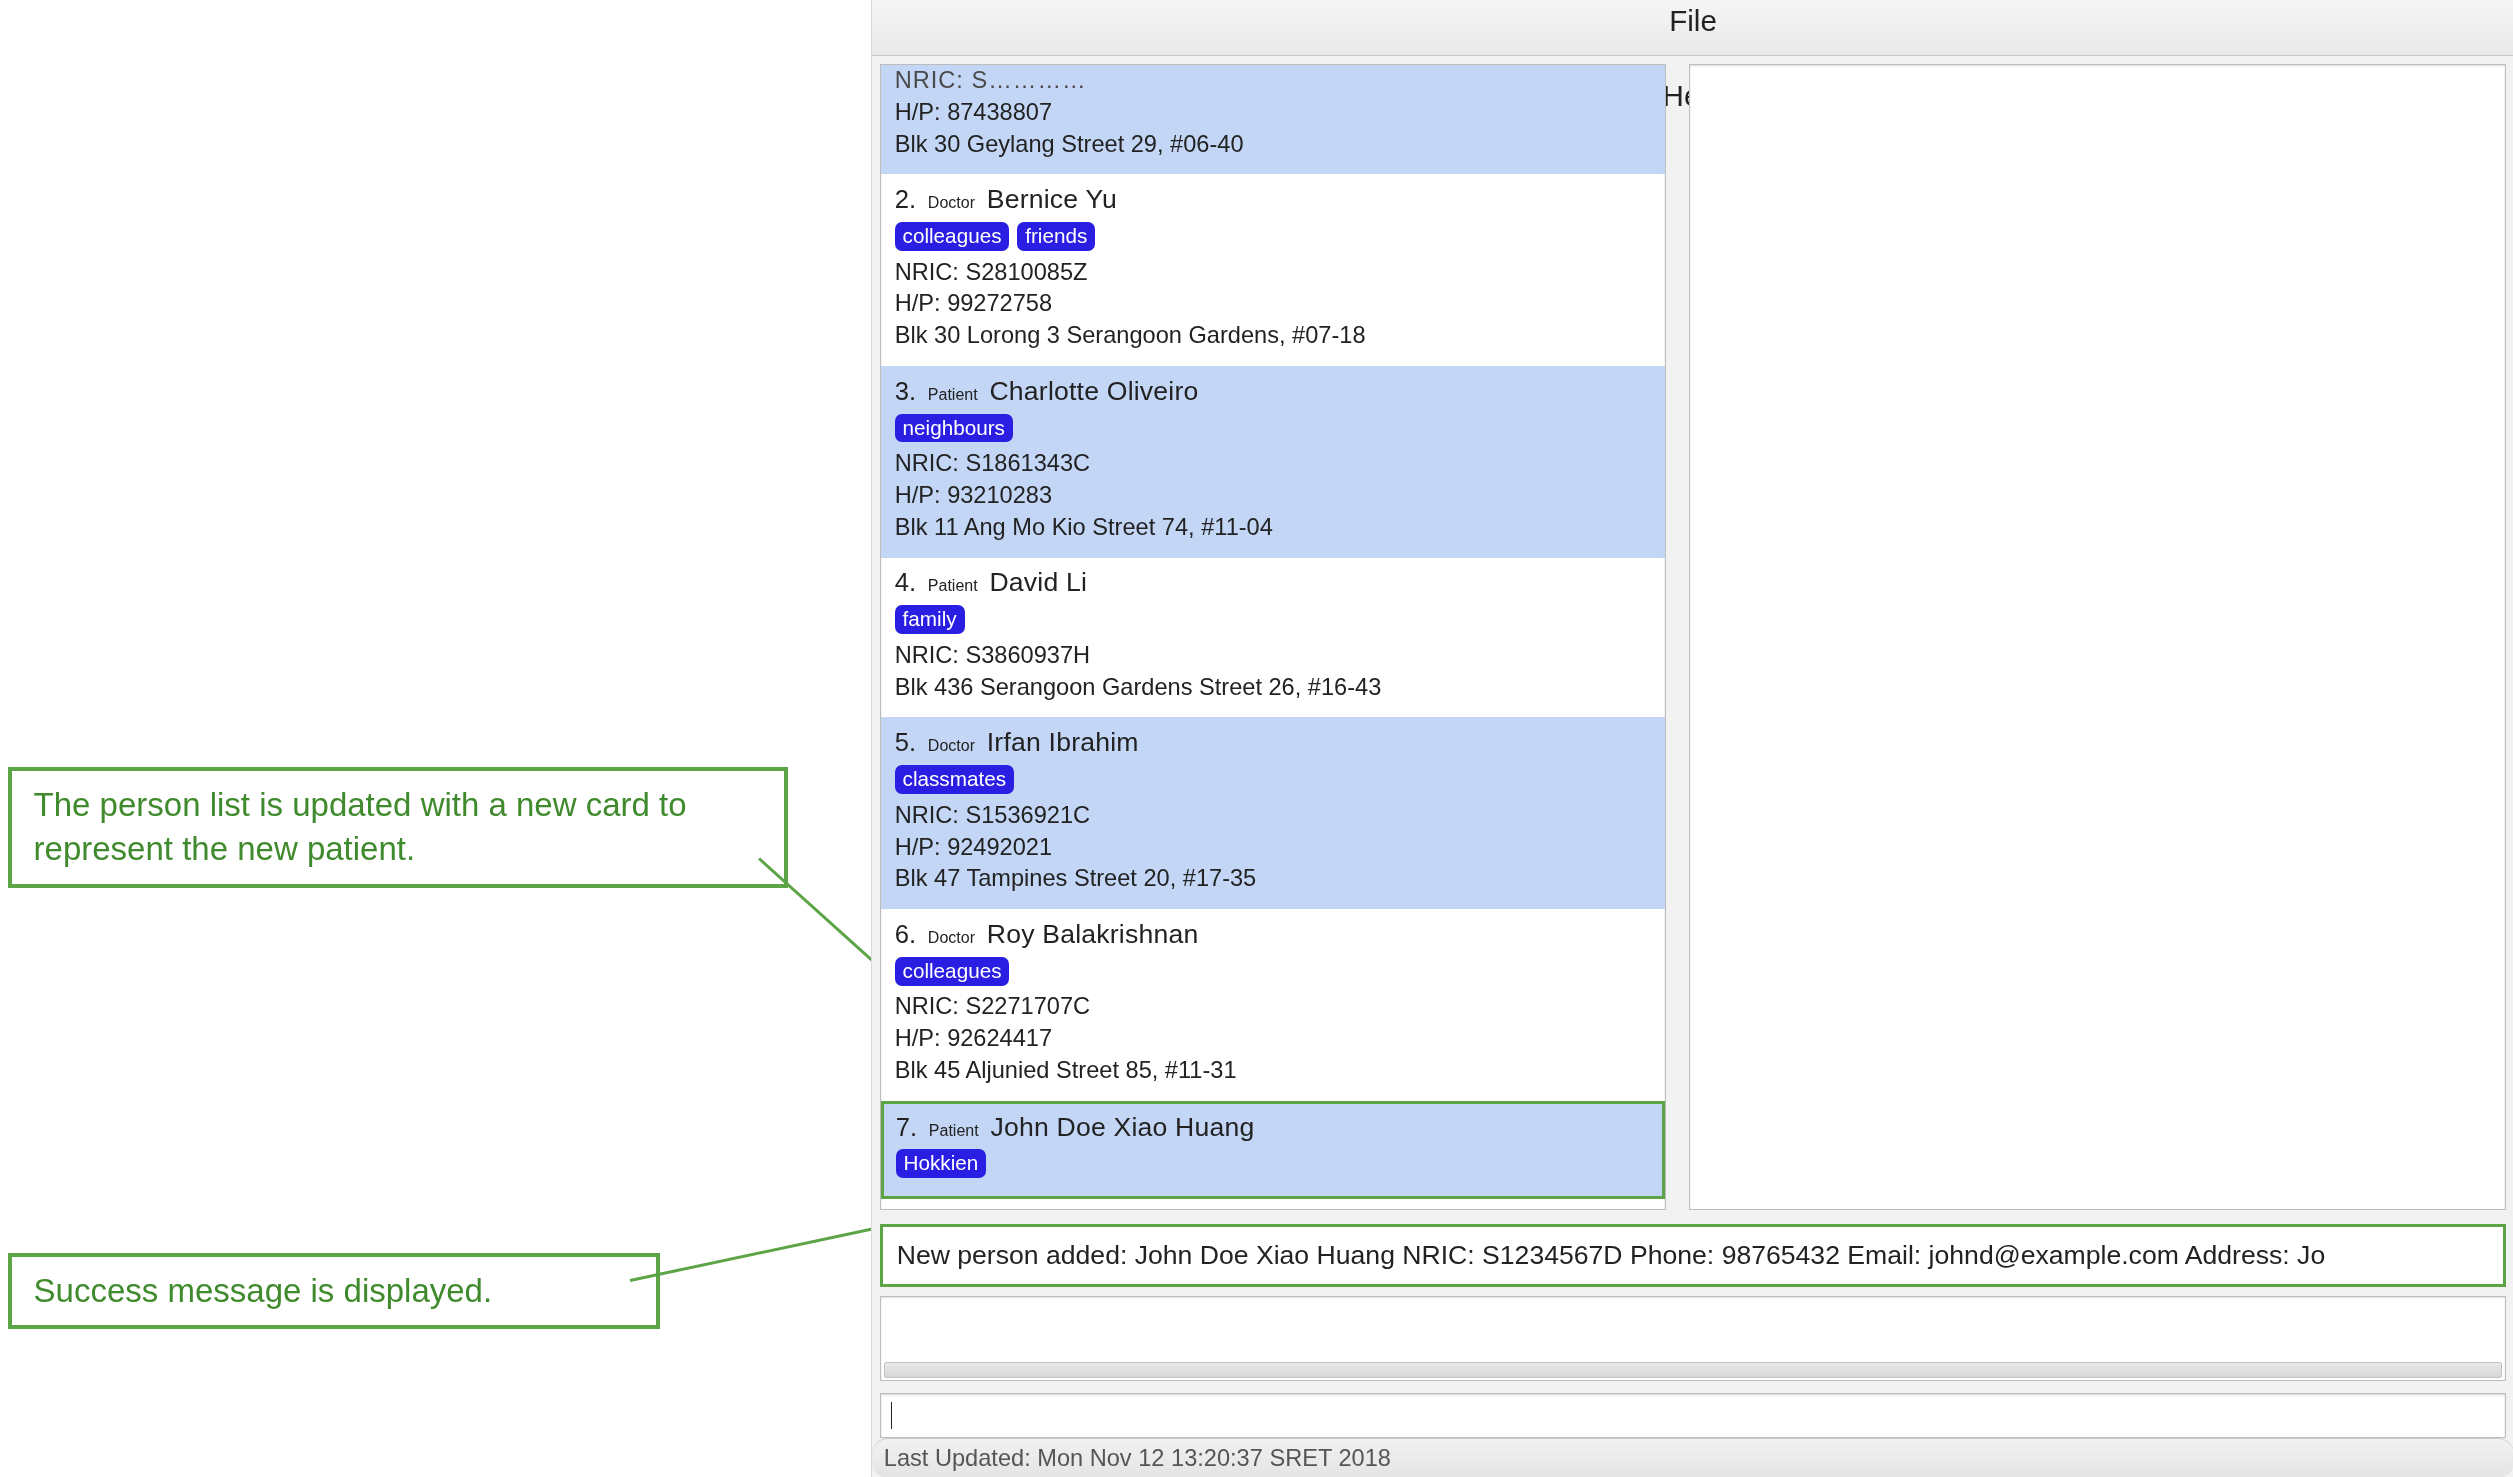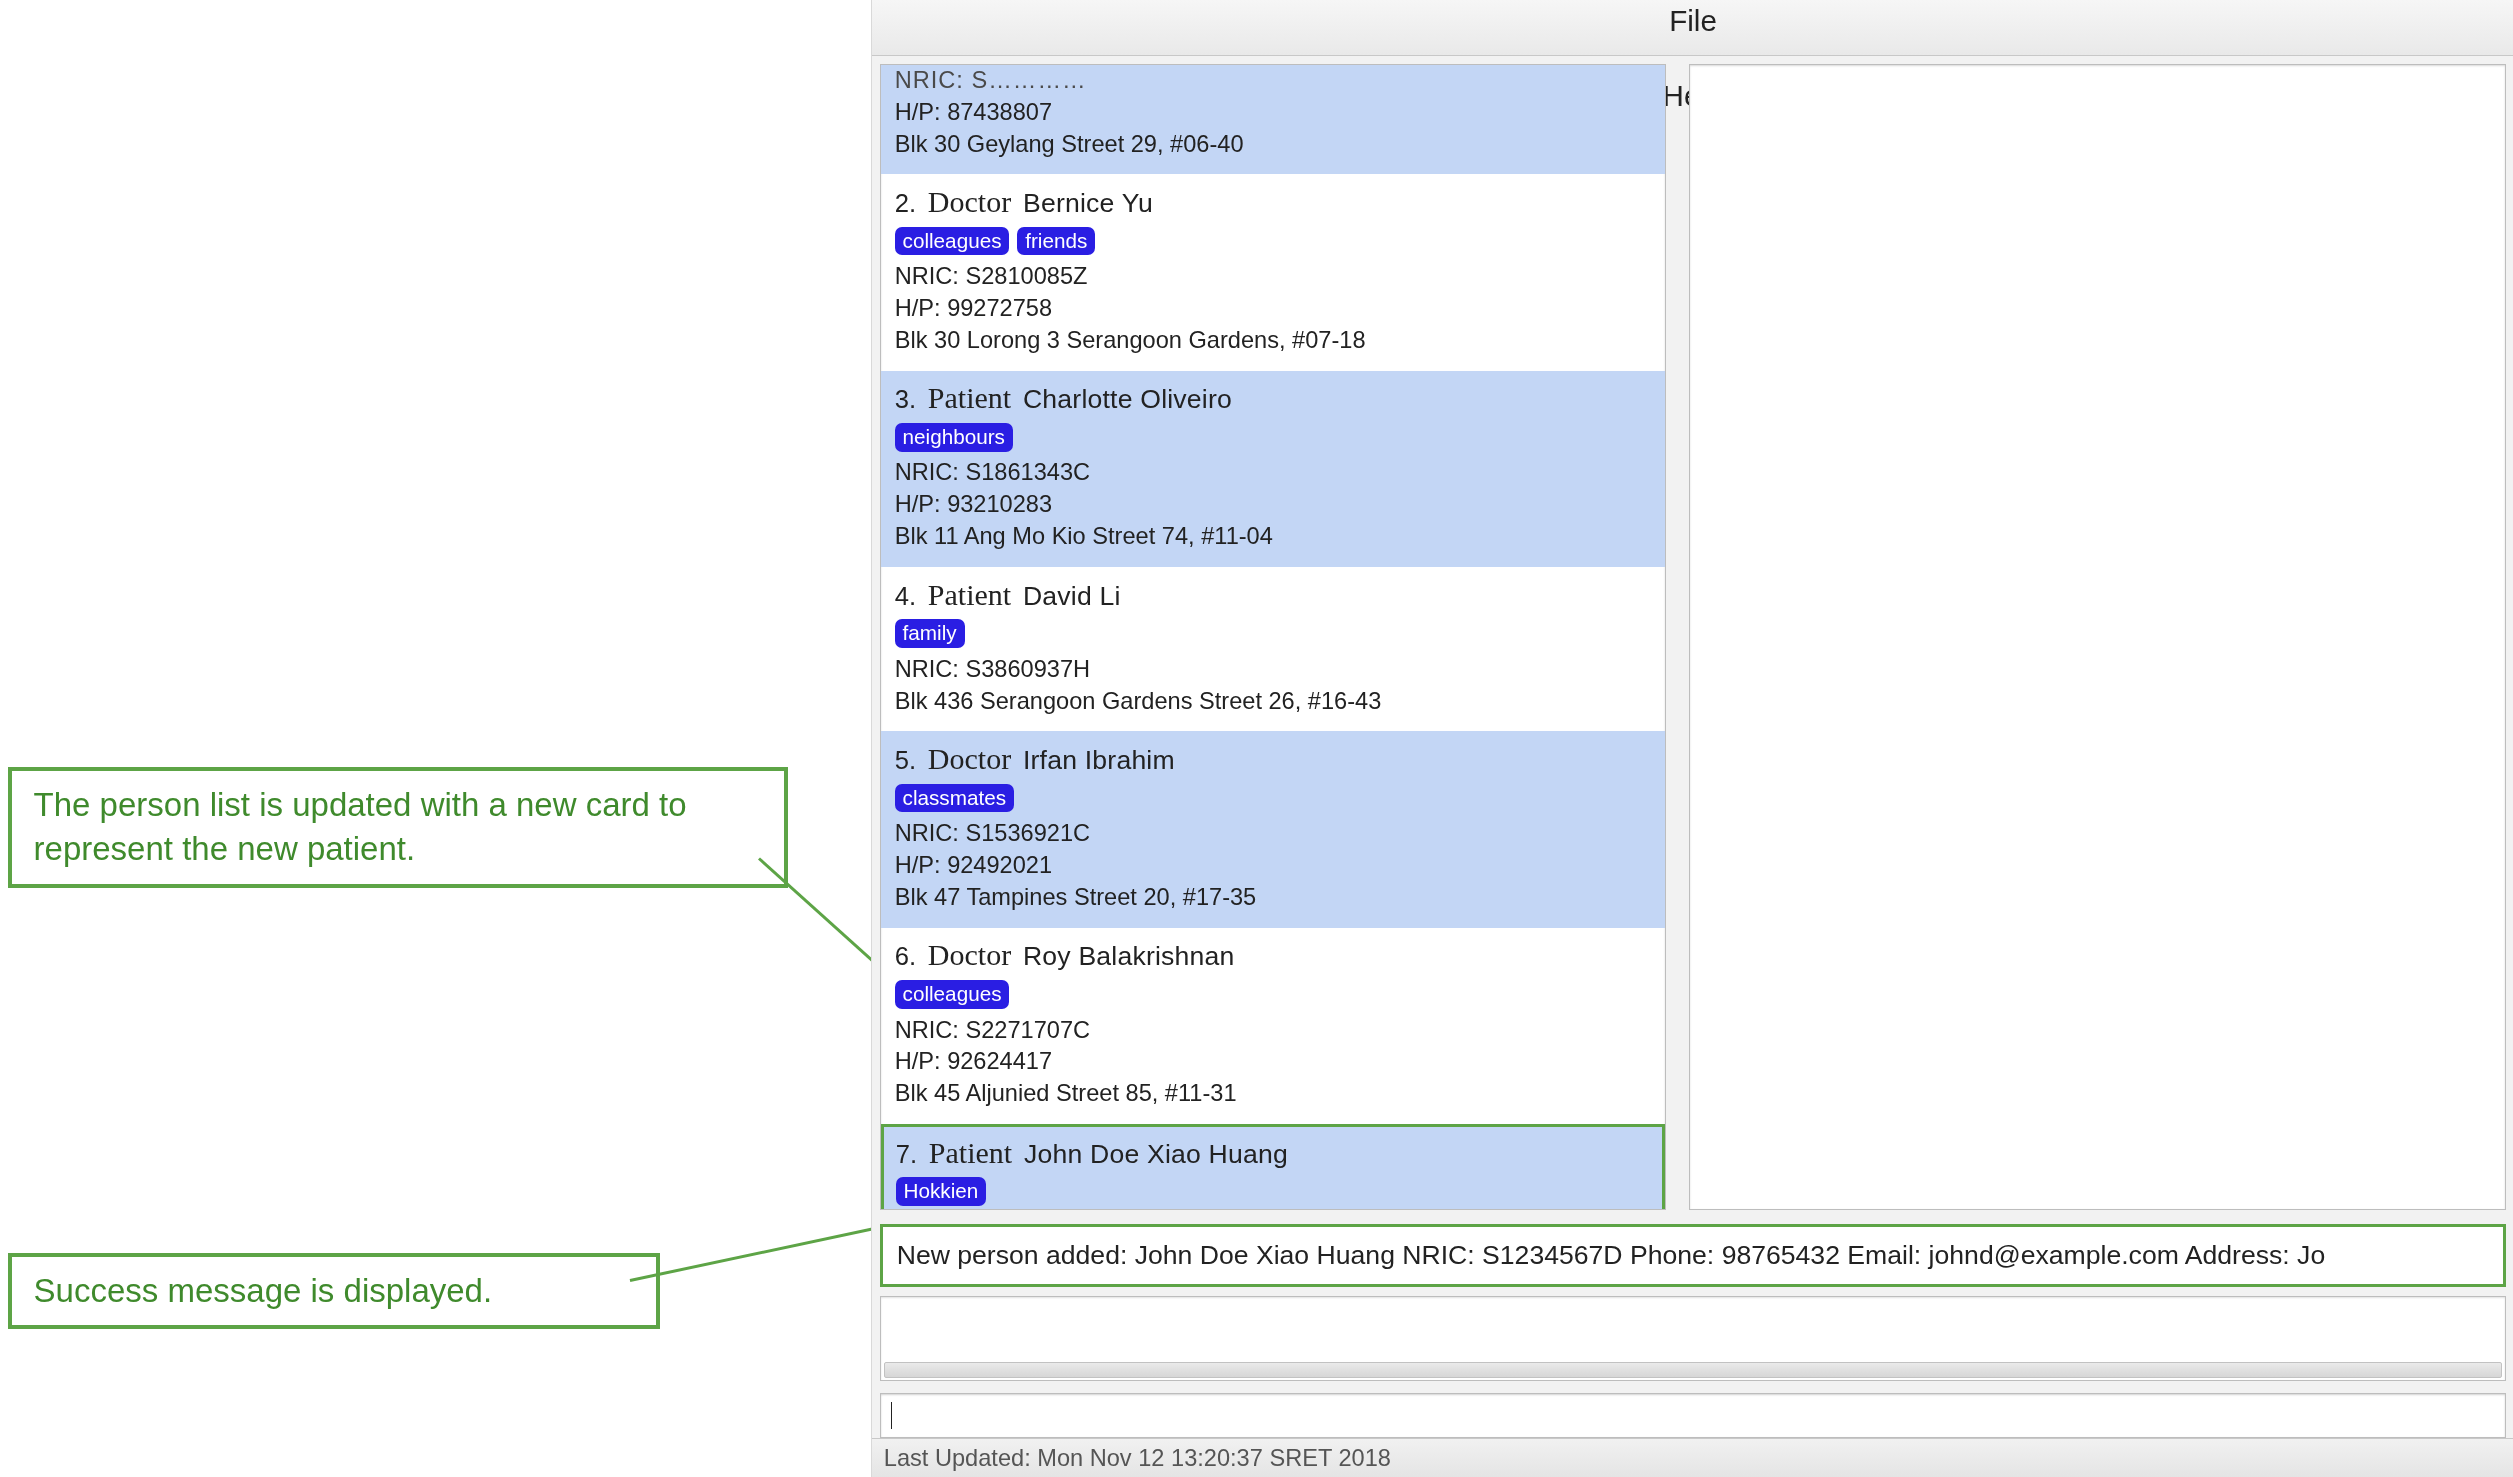--- a/index.html
+++ b/index.html
@@ -92,22 +92,21 @@
   .card .head {
     display: flex;
     align-items: baseline;
     gap: 11.8px;
     margin-bottom: 3.9px;
   }
   .card .idx {
     font-size: 25.6px;
   }
   .card .type {
-    font-size: 30px;
-    font-family: Liberation Serif, serif;
+    font-size: 16px;
   }
   .card .name {
     font-size: 26.6px;
     letter-spacing: 0.2px;
   }
   .card .tags {
     display: flex;
     gap: 7.9px;
     margin: 3.9px 0 5.9px 0;
     flex-wrap: wrap;
@@ -195,20 +194,21 @@
   .status-bar {
     margin-top: auto;
     height: 39px;
     background: linear-gradient(to bottom, #f1f1f1, #e4e4e4);
     border-top: 1px solid #c8c8c8;
     display: flex;
     align-items: center;
     padding: 0 11.8px;
     font-size: 23.6px;
     color: #555;
+    border-radius: 16px;
   }
 
   
   .callout {
     position: absolute;
     background: #fff;
     border: 4.9px solid #5da446;
     padding: 11.8px 21.7px;
     font-size: 33px;
     color: #3f8a2c;

